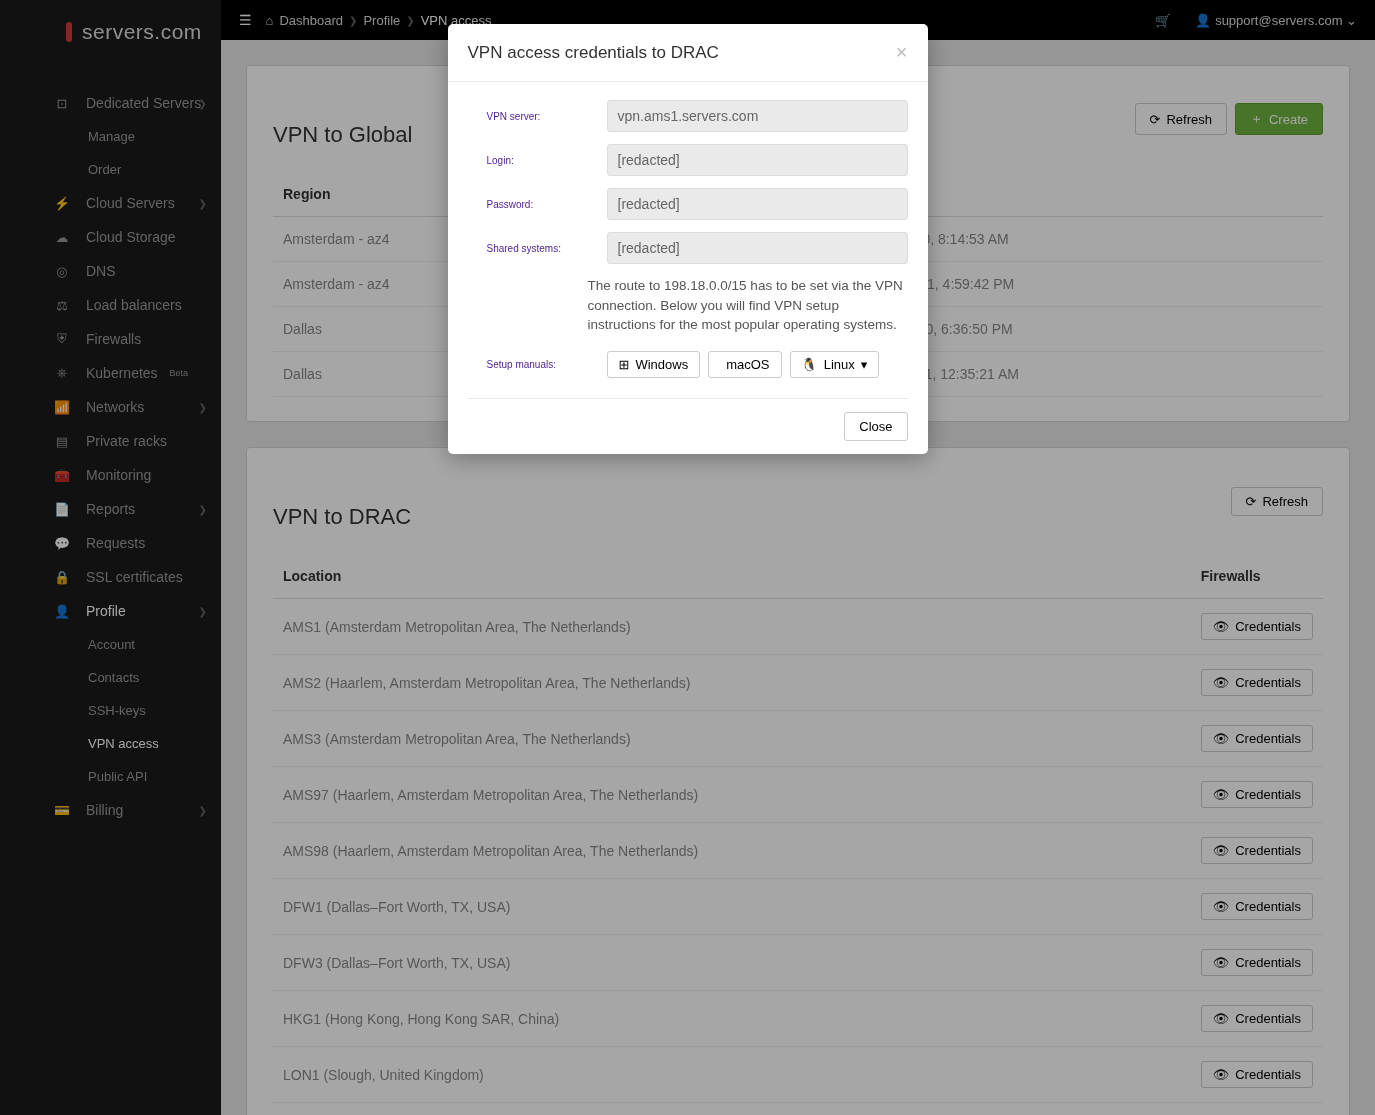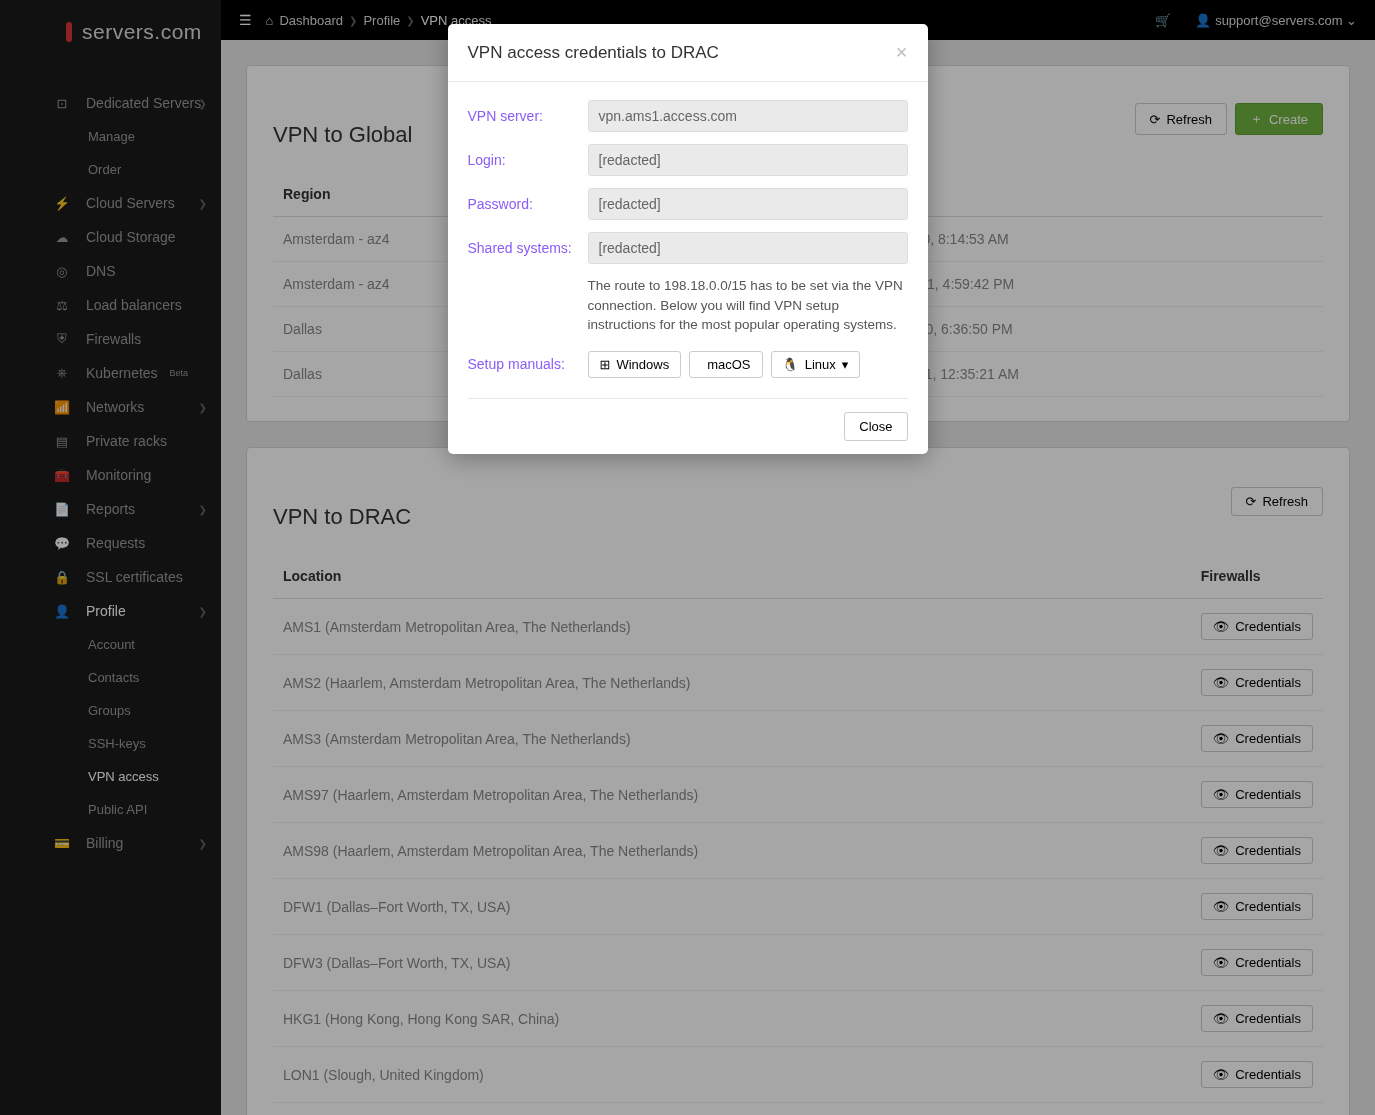--- a/index.html
+++ b/index.html
@@ -37,21 +37,21 @@
 th { text-align:left; padding:14px 10px; font-weight:700; font-size:14px; color:#333; border-bottom:1px solid #ddd; }
 td { padding:14px 10px; font-size:14px; color:#888; border-bottom:1px solid #eee; }
 .btn-sm { padding:5px 11px; font-size:13px; }
 .overlay { position:fixed; inset:0; background:rgba(0,0,0,0.35); display:flex; justify-content:center; align-items:flex-start; padding-top:24px; }
 .modal { width:480px; background:#fff; border-radius:5px; box-shadow:0 5px 25px rgba(0,0,0,0.3); }
 .modal-head { padding:17px 20px; border-bottom:1px solid #e8e8e8; display:flex; align-items:center;gap:28px; }
 .modal-title { font-size:17px; font-weight:500; color:#333; }
 .modal-close { margin-left:auto; color:#bbb; font-size:20px; cursor:pointer; }
 .modal-body { padding:18px 20px 8px; }
 .field-row { display:flex; align-items:center; margin-bottom:12px; }
-.field-label { width:120px; font-size:14px; color:#8b5cf6; }
+.field-label { width:120px; font-size:10px; color:#4c1d95;margin-left:19px; }
 .field-val { flex:1; background:#eaeaea; border:1px solid #ddd; border-radius:3px; padding:7px 10px; color:#666; font-size:14px; }
 .modal-note { font-size:13.5px; color:#555; line-height:1.45; margin:10px 0 16px 120px; }
 .setup-row { display:flex; align-items:center; margin-bottom:12px; }
 .setup-btns { display:flex; gap:8px; }
 .divider { border-top:1px solid #e8e8e8; margin:0 20px; }
 .modal-foot { padding:13px 20px; display:flex; justify-content:flex-end; }
 </style>
 </head>
 <body>
 
@@ -128,23 +128,20 @@
         <li class="nav-item active">
           <span class="nav-icon">👤</span>
           <span>Profile</span>
           <span class="nav-chev">❯</span>
         </li>
         <li class="nav-item sub">
           <span>Account</span>
         </li>
         <li class="nav-item sub">
           <span>Contacts</span>
-        </li>
-        <li class="nav-item sub">
-          <span>Groups</span>
         </li>
         <li class="nav-item sub">
           <span>SSH-keys</span>
         </li>
         <li class="nav-item sub active">
           <span>VPN access</span>
         </li>
         <li class="nav-item sub">
           <span>Public API</span>
         </li>
@@ -310,21 +307,21 @@
 
 <div class="overlay">
   <div class="modal">
     <div class="modal-head">
       <div class="modal-title">VPN access credentials to DRAC</div>
       <div class="modal-close">×</div>
     </div>
     <div class="modal-body">
       <div class="field-row">
         <div class="field-label">VPN server:</div>
-        <div class="field-val">vpn.ams1.access.com</div>
+        <div class="field-val">vpn.ams1.servers.com</div>
       </div>
       <div class="field-row">
         <div class="field-label">Login:</div>
         <div class="field-val">[redacted]</div>
       </div>
       <div class="field-row">
         <div class="field-label">Password:</div>
         <div class="field-val">[redacted]</div>
       </div>
       <div class="field-row">

